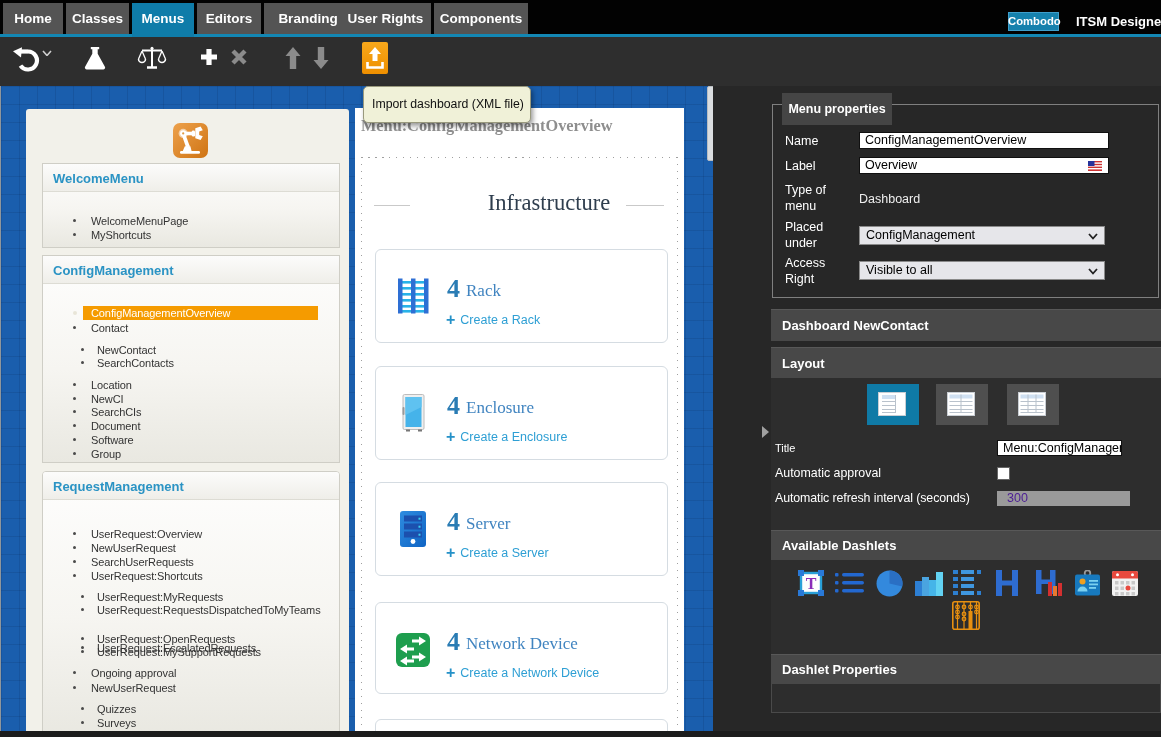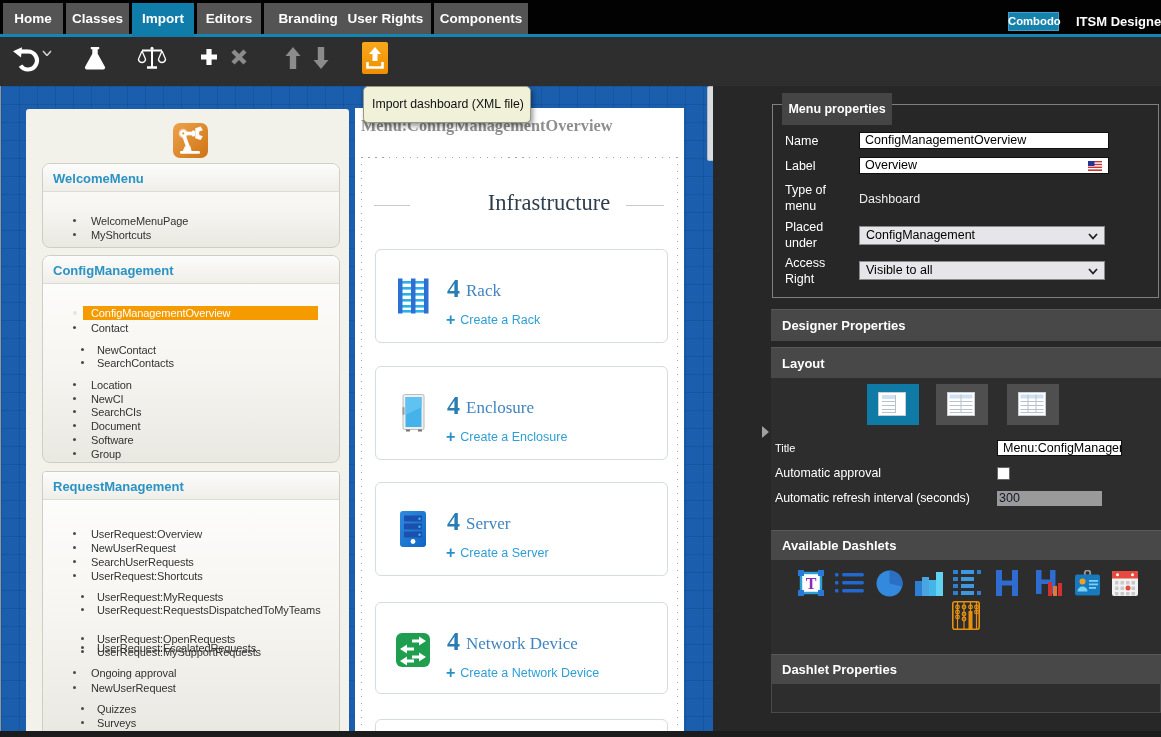--- a/index.html
+++ b/index.html
@@ -24,21 +24,21 @@
   background-image:
     linear-gradient(rgba(8,30,70,.14) 1px, transparent 1px),
     linear-gradient(90deg, rgba(8,30,70,.14) 1px, transparent 1px);
   background-size:18px 18px;
   border-left:1px solid #8f969c;
   overflow:hidden; }
 
 
 #lpanel { position:absolute; left:25px; top:23px; width:323px; height:628px; background:#f2f1ea; border-radius:3px 3px 0 0; }
 #roboticon { position:absolute; left:147px; top:14px; width:35px; height:35px; border-radius:7px; background:linear-gradient(135deg,#eda14c,#cf7413); }
-.mbox { position:absolute; left:16px; width:298px; border:1px solid #cfcec6; border-radius:8px; background:linear-gradient(#fefefd 0%,#f6f5f1 55%,#e9e8e1 100%); overflow:hidden; }
+.mbox { position:absolute; left:16px; width:298px; border:1px solid #cfcec6; border-radius:0; background:linear-gradient(#fefefd 0%,#f6f5f1 55%,#e9e8e1 100%); overflow:hidden; }
 .mbox .hd { height:28px; line-height:29px; padding-left:10px; color:#2a93c4; font-size:13px; font-weight:bold; background:linear-gradient(#fcfcfb,#efeee9); border-bottom:1px solid #dddcd4; }
 .mi { position:absolute; height:14px; line-height:14px; font-size:11px; letter-spacing:-0.1px; color:#333; white-space:nowrap; }
 .m1 { left:48px; }
 .m2 { left:54px; }
 .mi::before { content:''; position:absolute; width:3px; height:3px; border-radius:50%; background:#4a4a4a; top:5px; }
 .m1::before { left:-18px; }
 .m2::before { left:-16px; }
 #hlrow { position:absolute; left:40px; width:235px; height:14px; background:#f59b00; color:#fff; font-size:11px; letter-spacing:-0.1px; line-height:14px; padding-left:8px; }
 #hlrow::before { content:''; position:absolute; width:4px; height:4px; border-radius:50%; background:#e8e5d8; left:-10px; top:5px; }
 
@@ -75,21 +75,21 @@
 
 
 #tooltip { position:absolute; left:363px; top:86px; width:168px; height:37px; background:#f0f1d8; border:1px solid #99997d; border-radius:5px; box-shadow:2px 3px 5px rgba(0,0,0,.4); z-index:50; font-size:12.3px; color:#111; line-height:35px; padding-left:8px; white-space:nowrap; }
 </style>
 </head>
 <body>
 
 <div id="topbar">
   <div class="tab" style="left:3px;width:60px;">Home</div>
   <div class="tab" style="left:66px;width:63px;">Classes</div>
-  <div class="tab active" style="left:132px;width:62px;">Import</div>
+  <div class="tab active" style="left:132px;width:62px;">Menus</div>
   <div class="tab" style="left:197px;width:64px;">Editors</div>
   <div class="tab" style="left:264px;width:88px;">Branding</div>
   <div class="tab" style="left:340px;width:91px;">User Rights</div>
   <div class="tab" style="left:434px;width:94px;">Components</div>
   <div id="combodo">Combodo</div>
   <div id="itsm">ITSM Designer</div>
   <div id="blueline"></div>
 </div>
 
 <div id="toolbar">
@@ -300,21 +300,21 @@
         <path d="M1,1 L5,5.5 L9,1" fill="none" stroke="#222" stroke-width="1.8"></path>
       </svg>
   </div>
   <div class="flabel" style="top:170px;">Access<br>Right</div>
   <div class="fselect" style="top:175px;">Visible to all
     <svg class="chev" width="10" height="7" viewBox="0 0 10 7">
         <path d="M1,1 L5,5.5 L9,1" fill="none" stroke="#222" stroke-width="1.8"></path>
       </svg>
   </div>
 
-  <div class="rbar" style="top:223px;height:32px;line-height:32px;">Designer Properties</div>
+  <div class="rbar" style="top:223px;height:32px;line-height:32px;">Dashboard NewContact</div>
   <div class="rbar" style="top:261px;height:31px;line-height:31px;">Layout</div>
   <div class="rcontent" style="top:292px;height:152px;"></div>
   <div class="ltile" style="left:154px;background:#0f7aa6;">
     <svg style="position:absolute;left:11px;top:8px;" width="30" height="26" viewBox="0 0 30 26">
       <rect x="0.5" y="0.5" width="27" height="23" fill="#fff" stroke="#c9ced4" stroke-width="1"></rect>
       <rect x="4" y="3" width="13" height="4" fill="#cfe0f2"></rect>
       <g stroke="#b9c2cc" stroke-width="1" fill="none">
         <path d="M4,9.5 h13 M4,13.5 h13 M4,17.5 h13 M4,20.5 h13"></path>
         <path d="M17.5,3 v18"></path>
       </g>
@@ -339,21 +339,21 @@
         <path d="M10,2.5 v18 M18,2.5 v18"></path>
       </g>
     </svg>
   </div>
   <div id="collapsearrow"></div>
   <div class="flabel" style="left:62px;top:355px;font-size:11px;">Title</div>
   <div class="finput" style="left:284px;top:354px;width:125px;height:16px;">Menu:ConfigManageme</div>
   <div class="flabel" style="left:62px;top:380px;font-size:12.4px;">Automatic approval</div>
   <div class="abs" style="left:284px;top:381px;width:13px;height:13px;background:#fff;border:1px solid #666;"></div>
   <div class="flabel" style="left:62px;top:405px;font-size:12.4px;letter-spacing:-0.1px;">Automatic refresh interval (seconds)</div>
-  <div class="abs" style="left:284px;top:405px;width:105px;height:15px;background:#9a9a9a;color:#0f172a;font-size:12.5px;line-height:15px;padding-left:2px;">300</div>
+  <div class="abs" style="left:284px;top:405px;width:133px;height:15px;background:#9a9a9a;color:#4c1d95;font-size:12.5px;line-height:15px;padding-left:10px;">300</div>
 
   <div class="rbar" style="top:444px;height:30px;line-height:30px;">Available Dashlets</div>
   <div class="rcontent" style="top:474px;height:94px;"></div>
 
   <svg class="dicon" style="left:85px;top:484px;" width="26" height="26" viewBox="0 0 26 26">
     <rect x="3" y="3" width="20" height="20" fill="#fdfdfd" stroke="#29a0d8" stroke-width="2.4"></rect>
     <g fill="#2979d8">
       <rect x="0" y="0" width="6" height="6"></rect>
         <rect x="20" y="0" width="6" height="6"></rect>
       <rect x="0" y="20" width="6" height="6"></rect>

